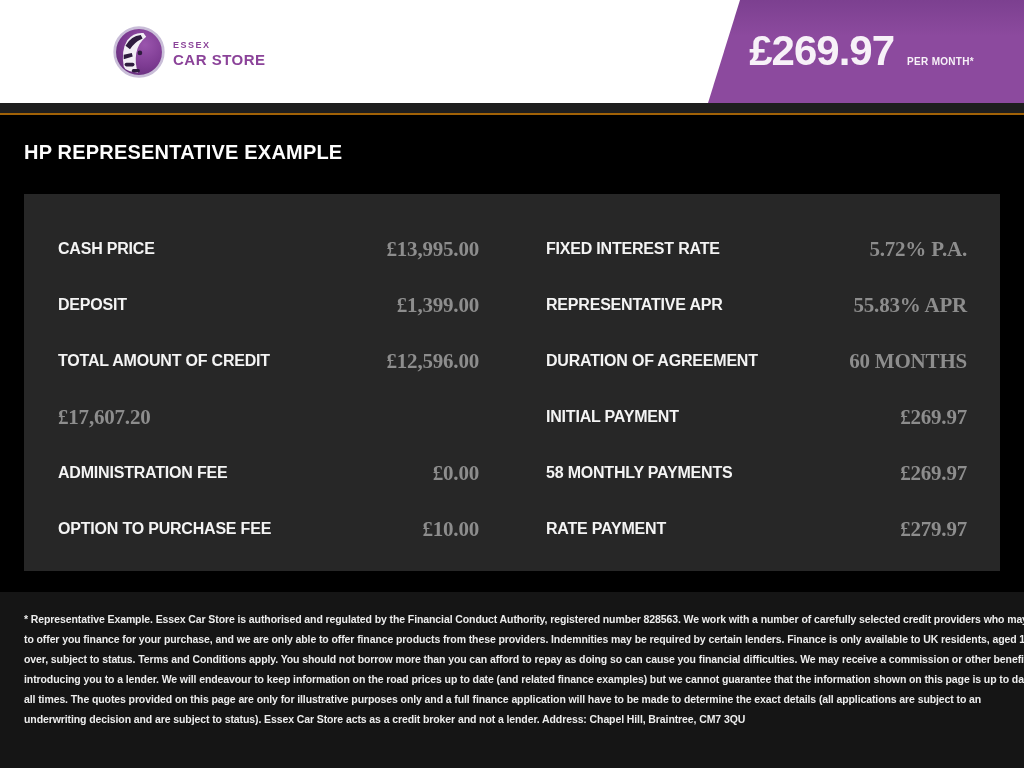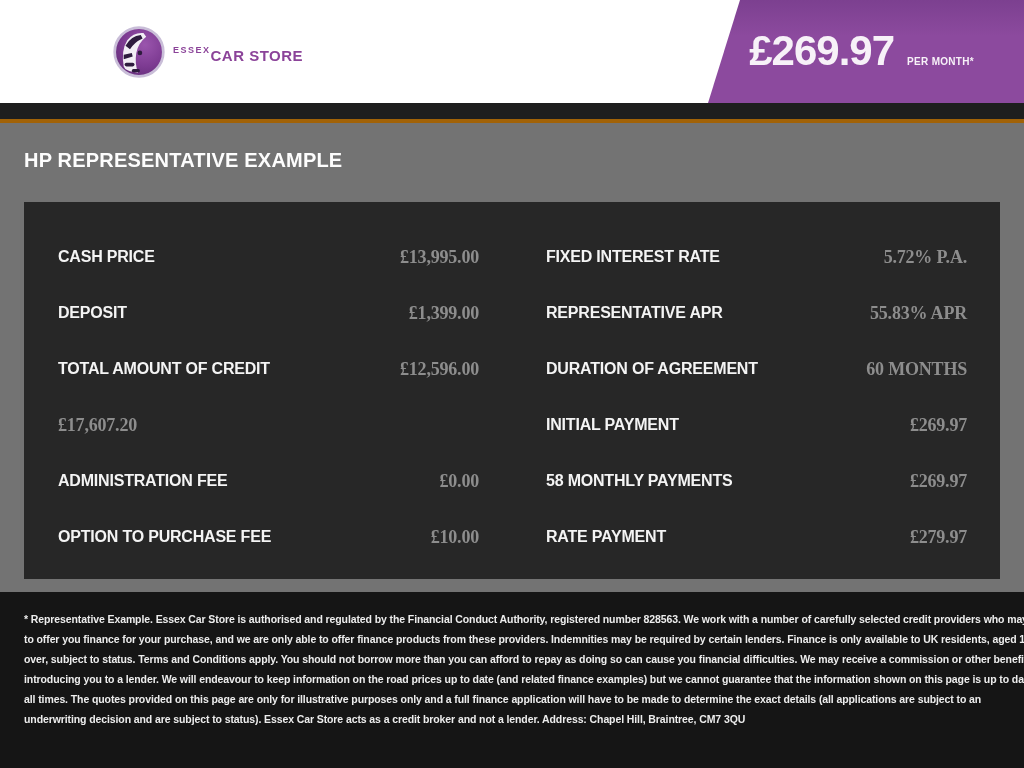--- a/index.html
+++ b/index.html
@@ -10,60 +10,60 @@
   
   .header{
     position:absolute;top:0;left:0;width:1024px;height:103px;
     background:#ffffff;overflow:hidden;
   }
   .logo{
     position:absolute;left:112px;top:25px;height:54px;
     display:flex;align-items:center;gap:7px;
   }
   .logo svg{display:block;}
-  .logo-text{display:flex;flex-direction:row;justify-content:center;line-height:1;margin-top:4px;}
+  .logo-text{display:flex;flex-direction:column;justify-content:center;line-height:1;margin-top:4px;}
   .logo-essex{font-size:9px;font-weight:bold;letter-spacing:1.5px;color:#8b4399;}
   .logo-carstore{font-size:15px;font-weight:bold;letter-spacing:.5px;color:#8b4399;margin-top:2px;}
   .banner{
     position:absolute;top:0;left:0;width:1024px;height:103px;
     background:linear-gradient(180deg,#7c4090 0%,#8c4a9e 35%,#8c4a9e 100%);
     -webkit-clip-path:polygon(740px 0,1024px 0,1024px 103px,708px 103px);
     clip-path:polygon(740px 0,1024px 0,1024px 103px,708px 103px);
   }
   .banner-inner{
     position:absolute;right:50px;top:50%;transform:translateY(-52%);
     display:flex;align-items:baseline;gap:13px;white-space:nowrap;
   }
   .banner-amount{font-size:42px;font-weight:bold;color:#f7f1f8;letter-spacing:-1px;}
   .banner-period{font-size:10px;font-weight:bold;color:#f7f1f8;letter-spacing:.3px;}
   
   .main{
-    position:absolute;top:119px;left:0;width:1024px;height:489px;
-    background:#737373;border-top:4px solid #a16207;box-sizing:border-box;
+    position:absolute;top:113px;left:0;width:1024px;height:489px;
+    background:#000000;border-top:2px solid #a16207;box-sizing:border-box;
   }
   .page-title{
     margin:0;padding:26px 0 0 24px;
     font-size:20px;font-weight:bold;color:#fdfdfd;letter-spacing:.2px;
   }
   .panels{
     display:flex;margin:30px 24px 0 24px;
   }
   .panel{
     flex:1;height:377px;background:#272727;box-sizing:border-box;
     padding:27px 33px 0 34px;display:flex;flex-direction:column;
   }
   .row{
     height:56px;display:flex;justify-content:space-between;align-items:center;
   }
   .row-label{
     font-size:16px;font-weight:bold;color:#f4f4f4;letter-spacing:-.2px;white-space:nowrap;
   }
   .row-value{
     font-family:"Liberation Serif",serif;
-    font-size:18px;font-weight:bold;color:#8d8d8d;letter-spacing:-.2px;white-space:nowrap;
+    font-size:21px;font-weight:bold;color:#8d8d8d;letter-spacing:-.2px;white-space:nowrap;
   }
   
   .footer{
     position:absolute;top:592px;left:0;width:1024px;height:176px;
     background:#151515;box-sizing:border-box;padding:17px 24px 0 24px;
   }
   .footer-line{
     font-size:10.5px;font-weight:bold;color:#ededed;letter-spacing:-.1px;
     line-height:20px;white-space:nowrap;
   }

